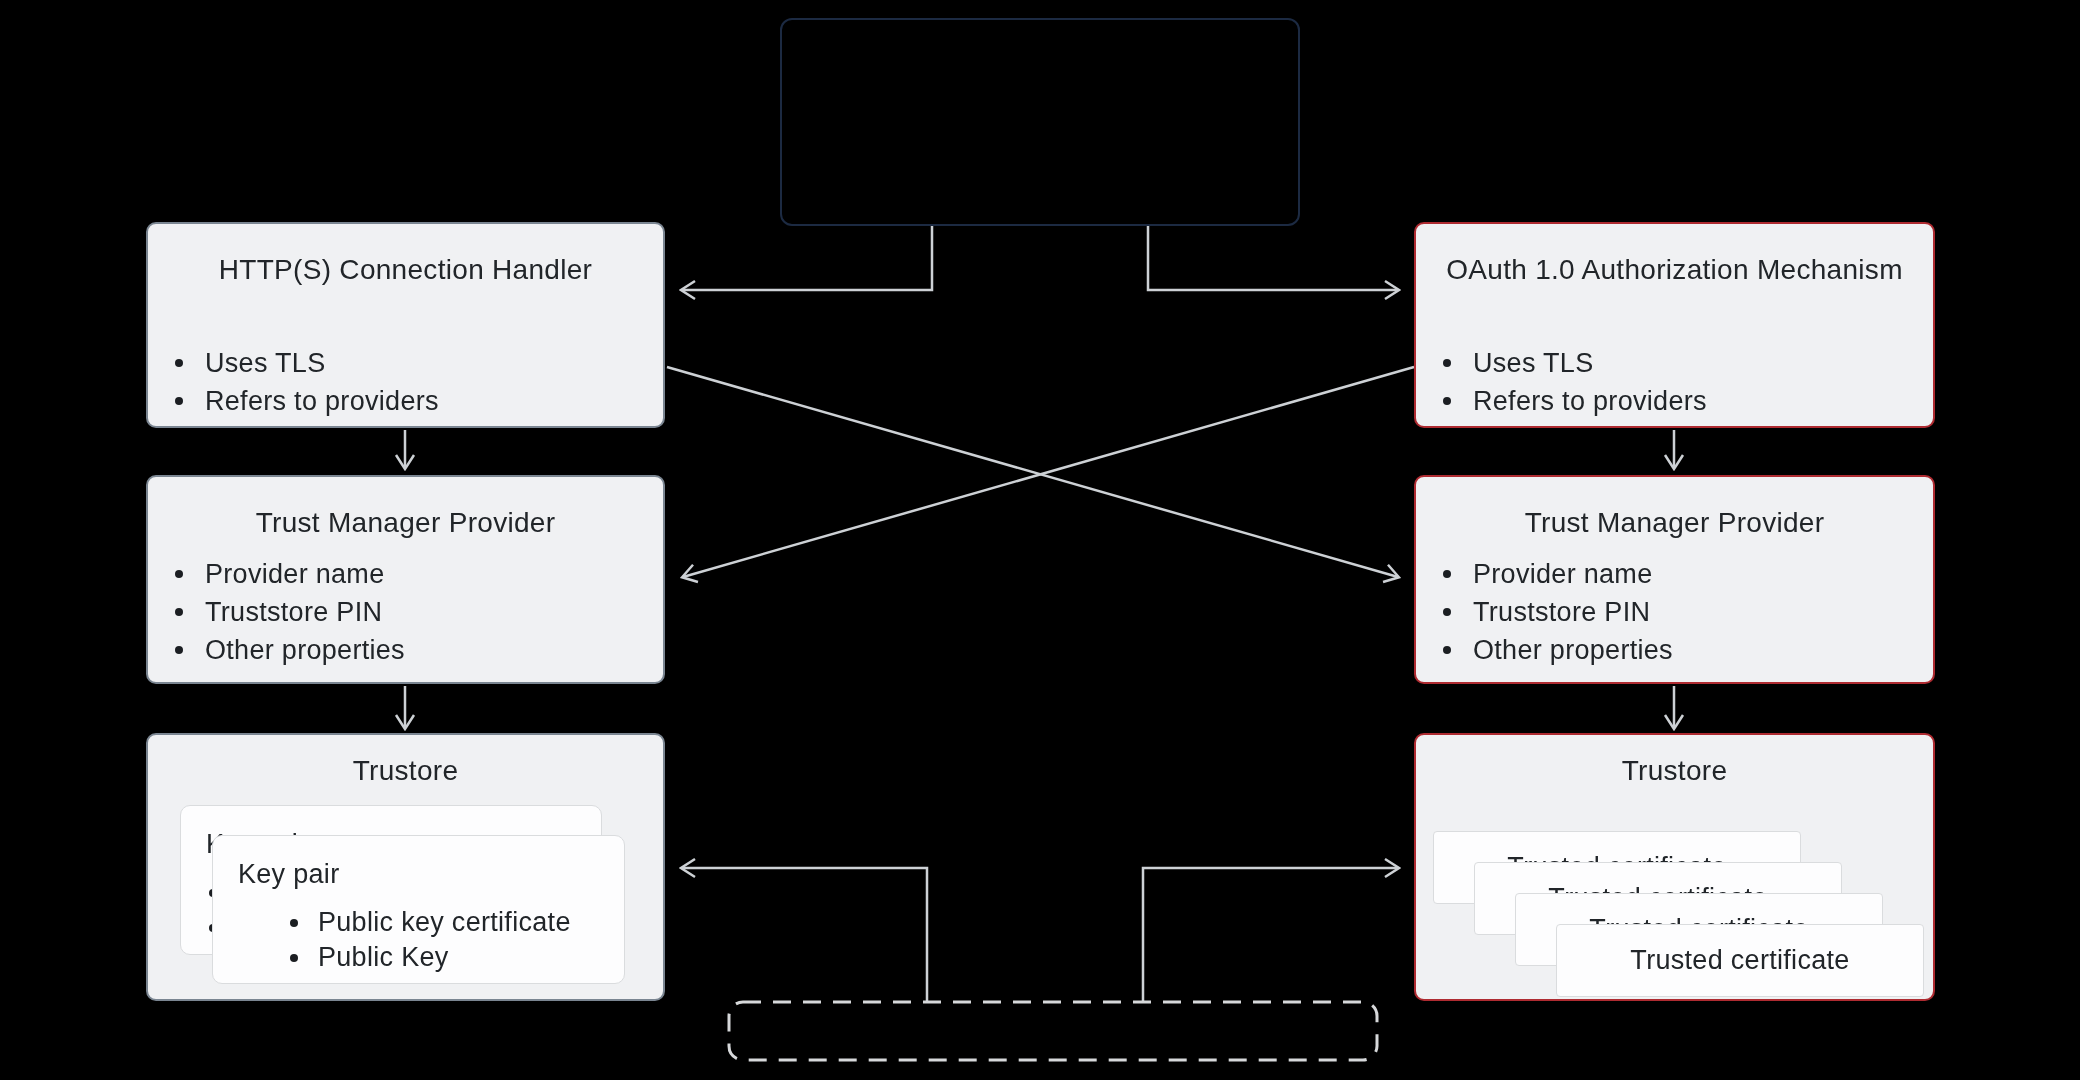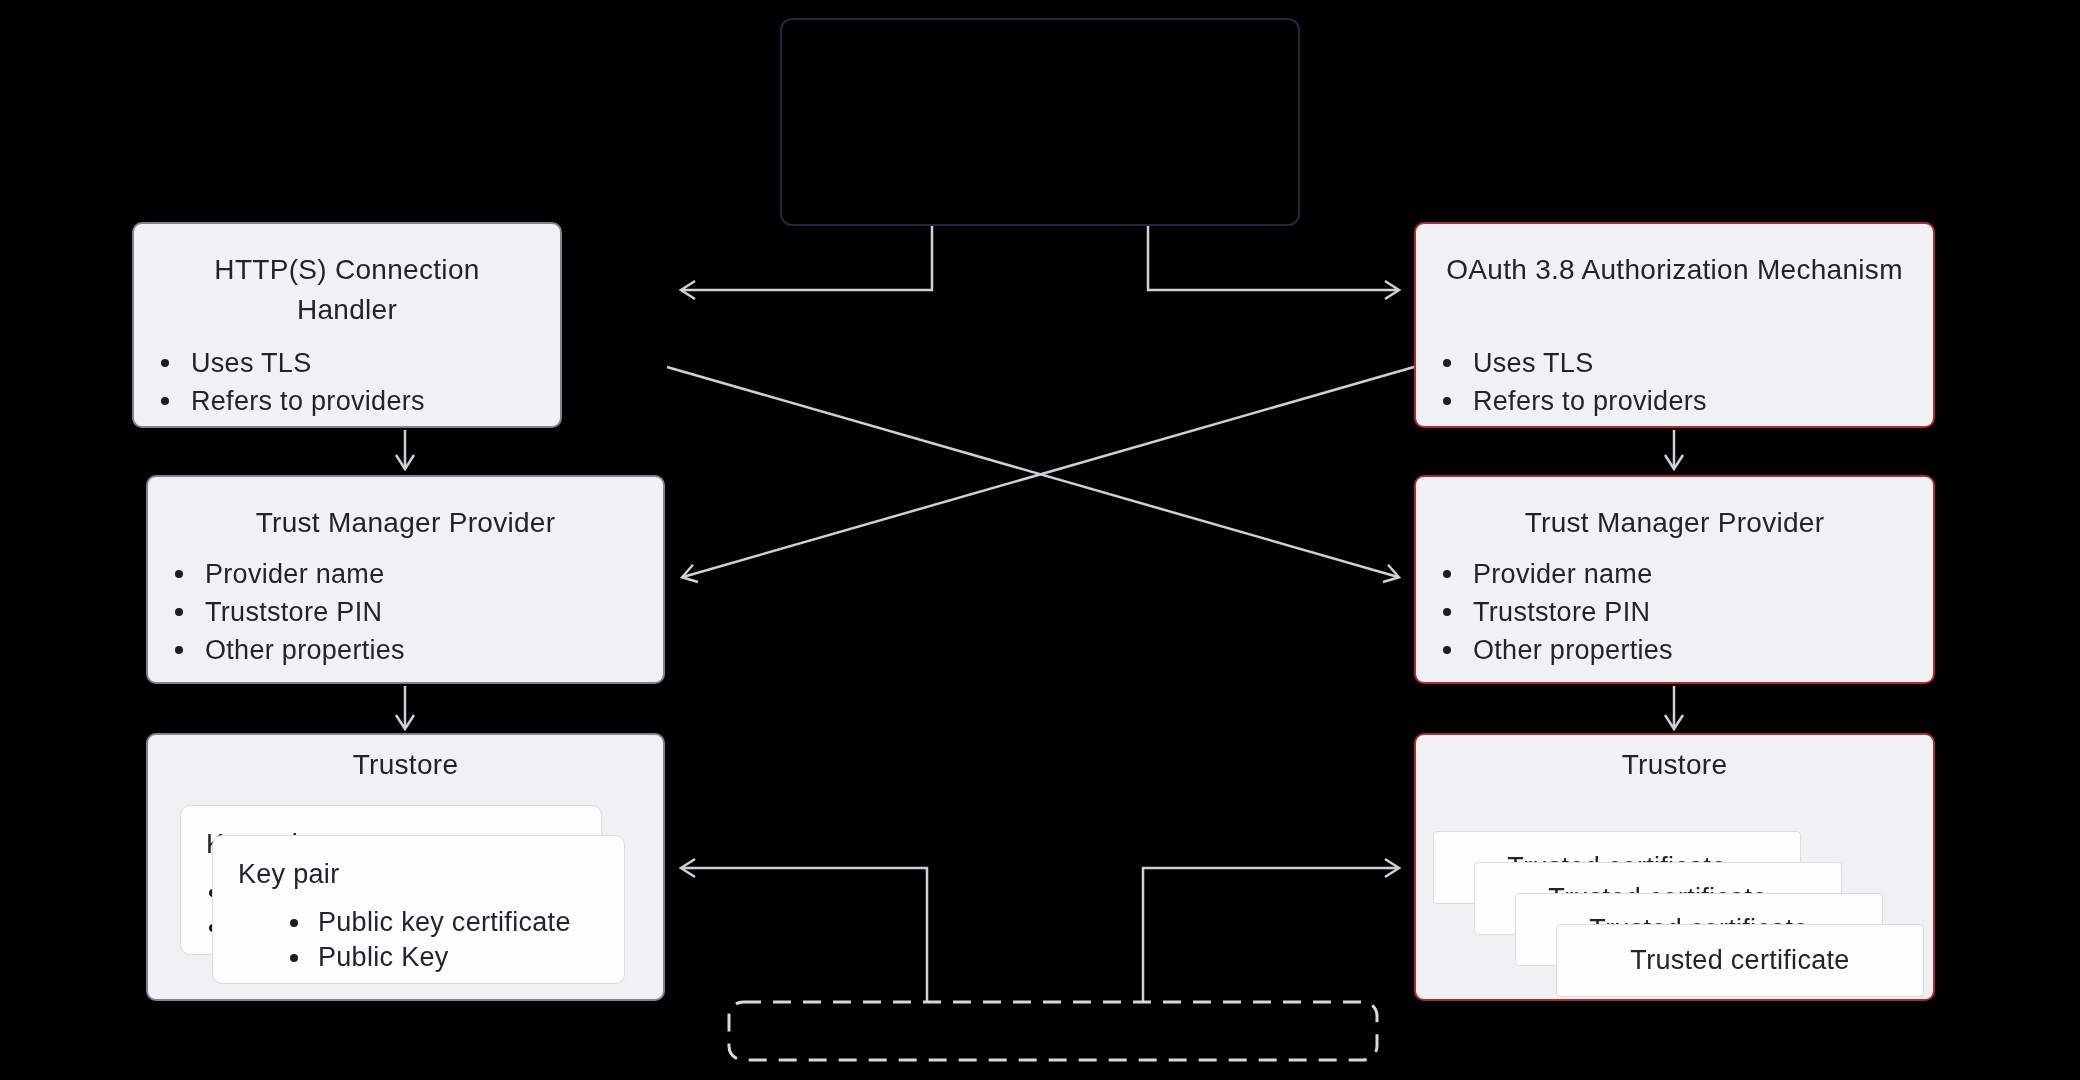--- a/index.html
+++ b/index.html
@@ -12,21 +12,21 @@
   .gray-border{border:2px solid #7a8591;}
   .red-border{border:2.5px solid #ae2b31;}
   .top-box{
     position:absolute;box-sizing:border-box;background:#000;
     border:2.5px solid #1c2a42;border-radius:12px;
   }
   .box-title{
     position:absolute;left:0;top:26px;width:100%;text-align:center;
     font-size:28px;line-height:40px;box-sizing:border-box;padding:0 28px;
   }
-  .trustore-title{top:10px;}
+  .trustore-title{top:16px;}
   .bullets{position:absolute;left:27px;text-align:center;}
   .b-row{display:flex;align-items:center;height:38px;}
   .dot{width:8px;height:8px;border-radius:50%;background:#1b1e22;margin-right:22px;flex:0 0 auto;}
   .b-text{font-size:27px;white-space:nowrap;}
   .card{
     position:absolute;box-sizing:border-box;background:#fdfdfe;
     border:1.5px solid #dadcde;border-radius:10px;overflow:hidden;text-align:center;
   }
   .card-title{position:absolute;left:25px;top:22px;font-size:27px;line-height:32px;white-space:nowrap;}
   .card-bullets{position:absolute;top:69px;}
@@ -60,21 +60,21 @@
       <path d="M667,367 L1398,577" marker-end="url(#arrow)"></path>
       <path d="M1414,367 L683,577" marker-end="url(#arrow)"></path>
       <path d="M927,1001 V868 H682" marker-end="url(#arrow)"></path>
       <path d="M1143,1001 V868 H1398" marker-end="url(#arrow)"></path>
     </g>
     <rect x="729" y="1002" width="648" height="58" rx="14" fill="none" stroke="#d6d8da" stroke-width="3" stroke-dasharray="18 12"></rect>
   </svg>
 
   <div class="top-box" style="left:780px;top:18px;width:520px;height:208px;"></div>
 
-  <div class="box gray-border" style="left:132px;top:222px;width:430px;height:206px;text-decoration:underline;">
+  <div class="box gray-border" style="left:146px;top:222px;width:519px;height:206px;text-decoration:underline;">
     <div class="box-title">HTTP(S) Connection Handler</div>
     <div class="bullets" style="top:120px;">
       <div class="b-row">
         <span class="dot"></span>
         <span class="b-text">Uses TLS</span>
       </div>
       <div class="b-row">
         <span class="dot"></span>
         <span class="b-text">Refers to providers</span>
       </div>
@@ -125,21 +125,21 @@
         </div>
         <div class="b-row">
           <span class="dot"></span>
           <span class="b-text">Public Key</span>
         </div>
       </div>
     </div>
   </div>
 
   <div class="box red-border" style="left:1414px;top:222px;width:521px;height:206px;">
-    <div class="box-title">OAuth 3.8 Authorization Mechanism</div>
+    <div class="box-title">OAuth 1.0 Authorization Mechanism</div>
     <div class="bullets" style="top:120px;">
       <div class="b-row">
         <span class="dot"></span>
         <span class="b-text">Uses TLS</span>
       </div>
       <div class="b-row">
         <span class="dot"></span>
         <span class="b-text">Refers to providers</span>
       </div>
     </div>

